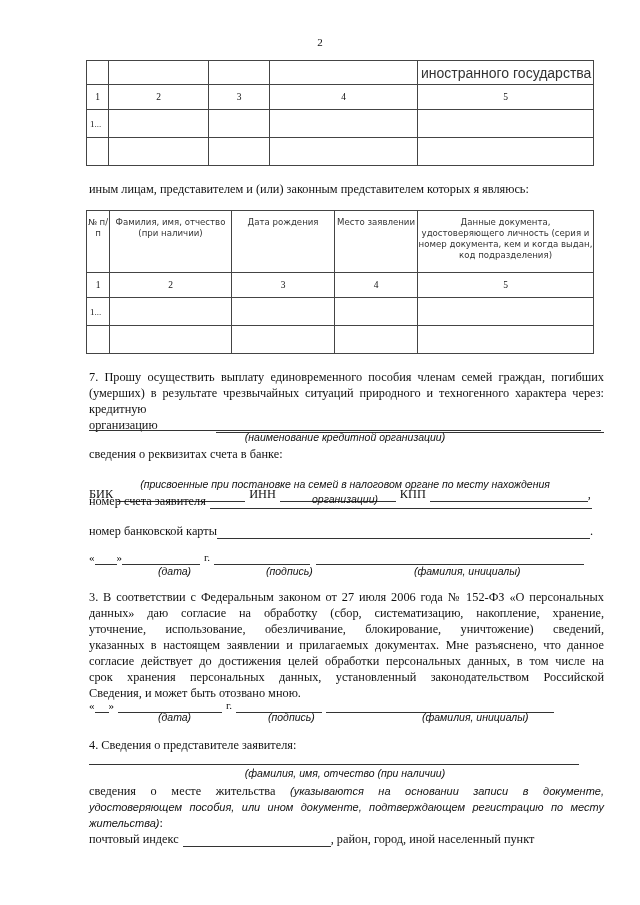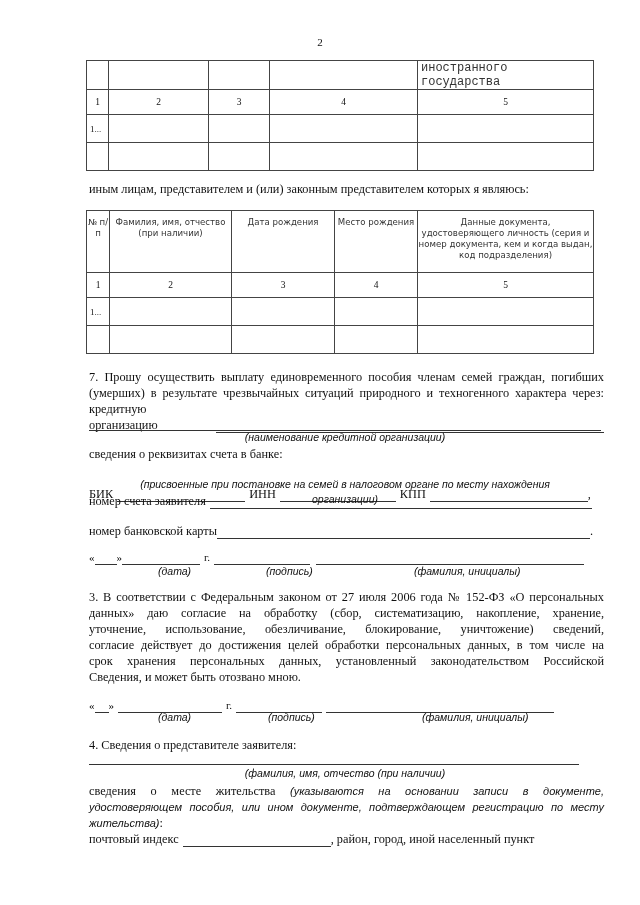--- a/index.html
+++ b/index.html
@@ -36,21 +36,21 @@
       <col style="width:61px">
       <col style="width:148px">
       <col style="width:176px">
     </colgroup>
   <tbody>
       <tr style="height:24px">
     <td></td>
     <td></td>
     <td></td>
     <td></td>
-    <td class="left" style="font-size:12px;font-family:Liberation Mono, monospace;color:#333">иностранного государства</td>
+    <td class="left" style="font-size:14px;font-family:Liberation Sans, sans-serif;color:#333">иностранного государства</td>
   </tr>
   <tr style="height:25px">
     <td class="numcell">1</td>
     <td class="numcell">2</td>
     <td class="numcell">3</td>
     <td class="numcell">4</td>
     <td class="numcell">5</td>
   </tr>
   <tr style="height:28px">
     <td class="left numcell" style="font-size:9px">1...</td>
@@ -77,21 +77,21 @@
       <col style="width:122px">
       <col style="width:103px">
       <col style="width:83px">
       <col style="width:176px">
     </colgroup>
   <tbody>
       <tr class="hdr" style="height:62px">
     <td>№ п/п</td>
     <td>Фамилия, имя, отчество (при наличии)</td>
     <td>Дата рождения</td>
-    <td>Место рождения</td>
+    <td>Место заявлении</td>
     <td>Данные документа, удостоверяющего личность (серия и номер документа, кем и когда выдан, код подразделения)</td>
   </tr>
   <tr style="height:25px">
     <td class="numcell">1</td>
     <td class="numcell">2</td>
     <td class="numcell">3</td>
     <td class="numcell">4</td>
     <td class="numcell">5</td>
   </tr>
   <tr style="height:28px">
@@ -154,20 +154,21 @@
   <span class="line" style="width:268px;"></span>
 </div>
 <div class="abs it" style="left:158px;top:565px;">(дата)</div>
 <div class="abs it" style="left:266px;top:565px;">(подпись)</div>
 <div class="abs it" style="left:414px;top:565px;">(фамилия, инициалы)</div>
 
 <div class="abs p" style="top:589px;">
   <div class="just">3. В соответствии с Федеральным законом от 27 июля 2006 года № 152-ФЗ «О персональных</div>
   <div class="just">данных» даю согласие на обработку (сбор, систематизацию, накопление, хранение,</div>
   <div class="just">уточнение, использование, обезличивание, блокирование, уничтожение) сведений,</div>
+  <div class="just">указанных в настоящем заявлении и прилагаемых документах. Мне разъяснено, что данное</div>
   <div class="just">согласие действует до достижения целей обработки персональных данных, в том числе на</div>
   <div class="just">срок хранения персональных данных, установленный законодательством Российской</div>
   <div>Сведения, и может быть отозвано мною.</div>
 </div>
 <div class="abs p" style="top:697px;display:flex;align-items:flex-end;font-size:11px;">
   <span>«</span>
   <span class="line" style="width:14px;"></span>
   <span>»</span>
   <span class="line" style="width:104px;margin-left:4px;"></span>
   <span style="margin:0 4px;">г.</span>

